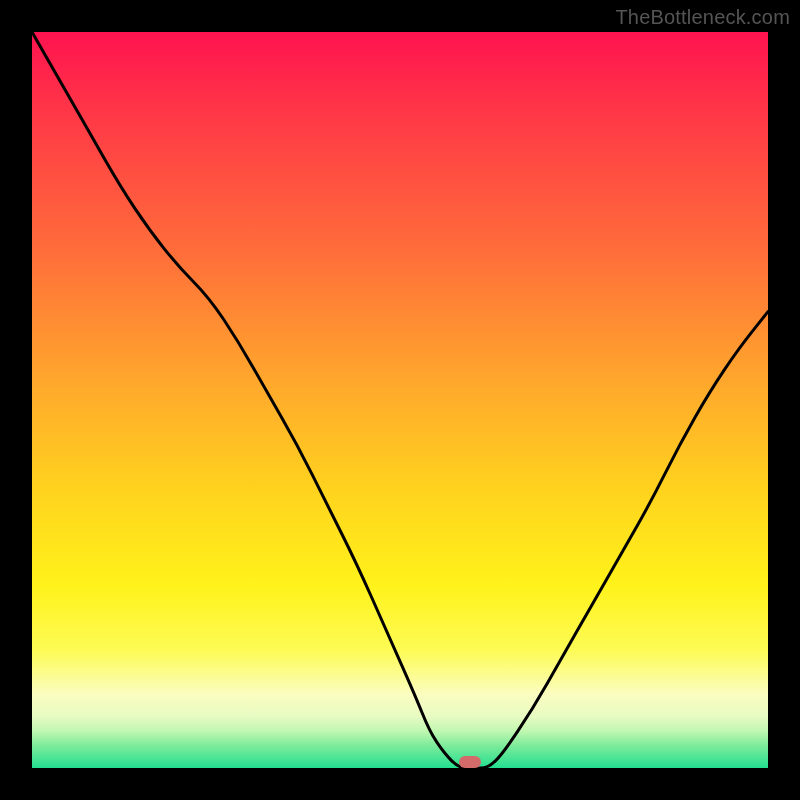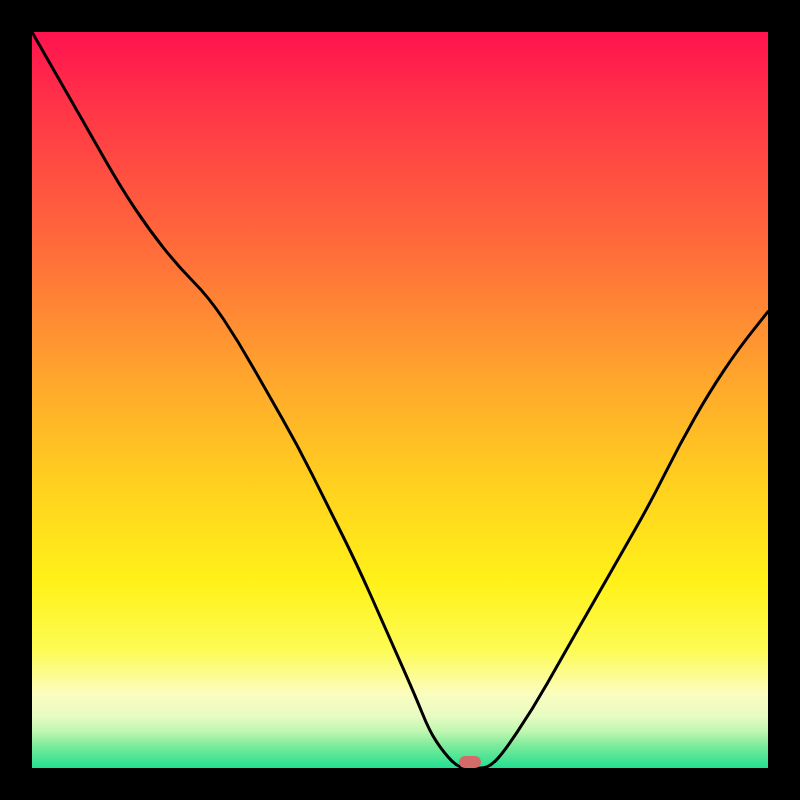--- a/index.html
+++ b/index.html
@@ -52,20 +52,21 @@
     transform: translate(-50%, -50%);
   }
 </style>
 </head>
 <body>
 
 <div class="frame">
 
   <div class="plot-area" id="plot" style="background: linear-gradient(rgb(255, 19, 79) 0%, rgb(255, 58, 70) 12%, rgb(255, 110, 58) 30%, rgb(255, 169, 44) 48%, rgb(255, 210, 30) 62%, rgb(255, 242, 26) 75%, rgb(253, 251, 85) 84%, rgb(251, 253, 192) 90%, rgb(231, 251, 194) 93%, rgb(192, 247, 176) 95%, rgb(123, 235, 154) 97%, rgb(35, 222, 144) 100%);"></div>
 
+  <div class="watermark">TheBottleneck.com</div>
 
   <svg class="curve" viewBox="0 0 736 736" preserveAspectRatio="none">
     <path id="curvePath" d="M 0.0 0.0 Q 0.0 0.0 14.7 25.8 Q 29.4 51.5 44.2 77.3 Q 58.9 103.0 73.6 128.8 Q 88.3 154.6 103.0 176.6 Q 117.8 198.7 132.5 217.1 Q 147.2 235.5 161.9 250.2 Q 176.6 265.0 191.4 287.0 Q 206.1 309.1 220.8 334.9 Q 235.5 360.6 250.2 386.4 Q 265.0 412.2 279.7 441.6 Q 294.4 471.0 309.1 500.5 Q 323.8 529.9 338.6 563.0 Q 353.3 596.2 368.0 629.3 Q 382.7 662.4 390.1 680.8 Q 397.4 699.2 404.8 710.2 Q 412.2 721.3 419.5 728.6 Q 426.9 736.0 434.2 736.0 Q 441.6 736.0 449.0 736.0 Q 456.3 736.0 463.7 728.6 Q 471.0 721.3 485.8 699.2 Q 500.5 677.1 515.2 651.4 Q 529.9 625.6 544.6 599.8 Q 559.4 574.1 574.1 548.3 Q 588.8 522.6 603.5 496.8 Q 618.2 471.0 633.0 441.6 Q 647.7 412.2 662.4 386.4 Q 677.1 360.6 691.8 338.6 Q 706.6 316.5 721.3 298.1 T 736.0 279.7" fill="none" stroke="#000" stroke-width="3" stroke-linecap="round"></path>
   </svg>
 
   <div class="marker" id="marker" style="left: 469.92px; top: 762.112px; background: rgb(211, 107, 107);"></div>
 
 </div>
 
 </body></html>

